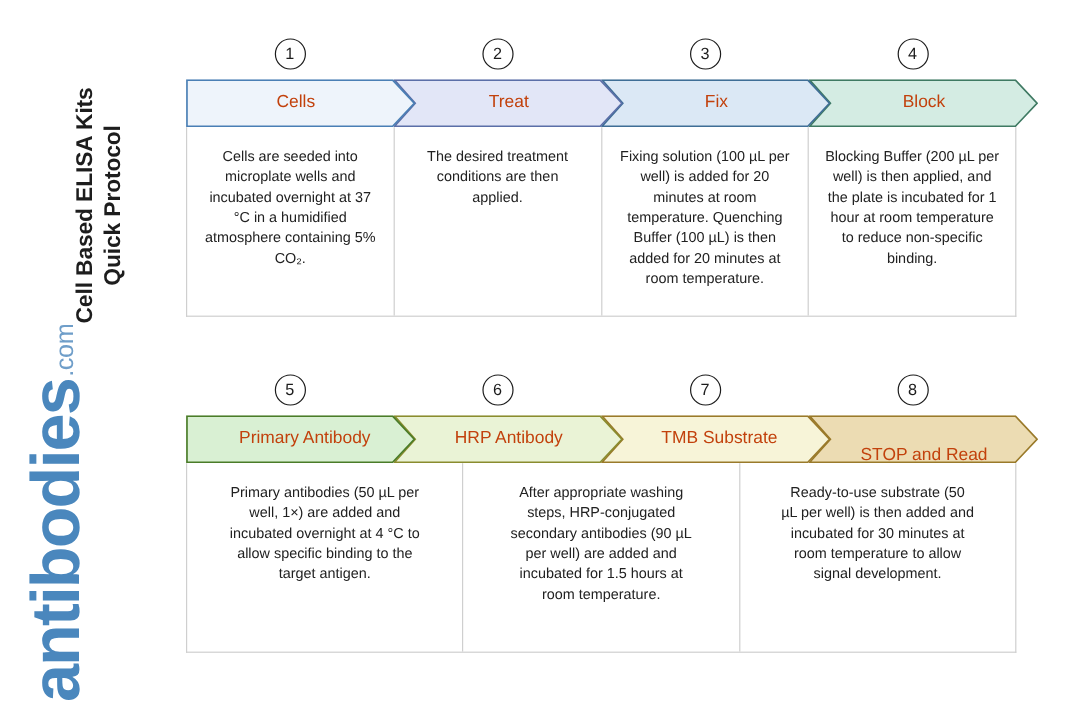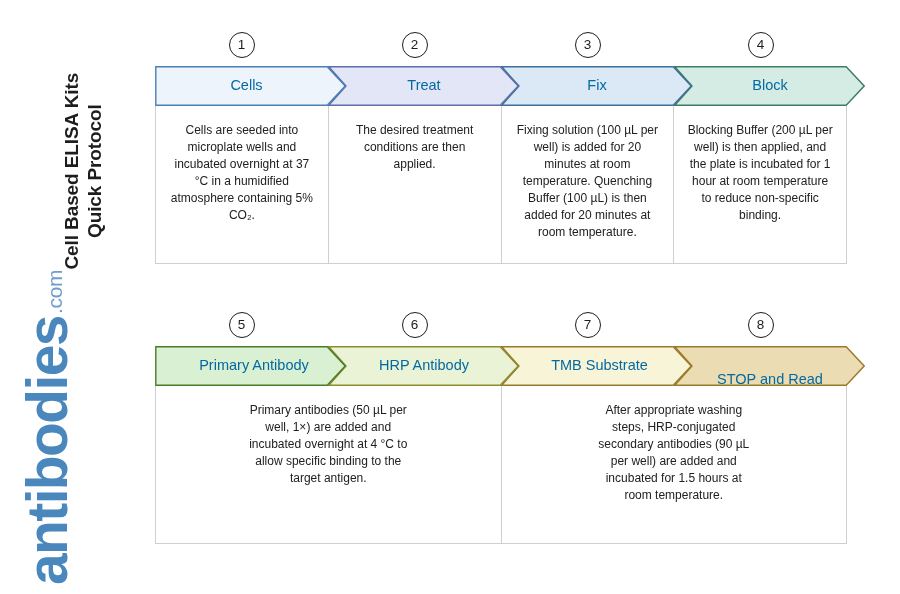--- a/index.html
+++ b/index.html
@@ -80,21 +80,21 @@
     height: 40px;
     display: flex;
     align-items: center;
     justify-content: center;
   }
   .chev-shape { position: absolute; inset: 0; }
   .chev-label {
     position: relative;
     z-index: 2;
     font-size: 14.5px;
-    color: #0369a1;
+    color: #c2410c;
     text-align: center;
     padding-left: 6px;
     padding-right: 14px;
     line-height: 1.1;
   }
 
   .panels {
     position: relative;
     height: 158px;
     border: 1px solid #cfcfcf;
@@ -216,16 +216,19 @@
           <span class="chev-label" style="margin-left: 9px; margin-top: 28px;">STOP and Read</span>
         </div>
       </div>
     <div class="panels">
         <div class="panel">
           <div class="panel-text">Primary antibodies (50 µL per well, 1×) are added and incubated overnight at 4 °C to allow specific binding to the target antigen.</div>
         </div>
         <div class="panel">
           <div class="panel-text">After appropriate washing steps, HRP-conjugated secondary antibodies (90 µL per well) are added and incubated for 1.5 hours at room temperature.</div>
         </div>
+        <div class="panel">
+          <div class="panel-text">Ready-to-use substrate (50 µL per well) is then added and incubated for 30 minutes at room temperature to allow signal development.</div>
+        </div>
       </div>
   </div>
 
 </div>
 
 </body></html>

